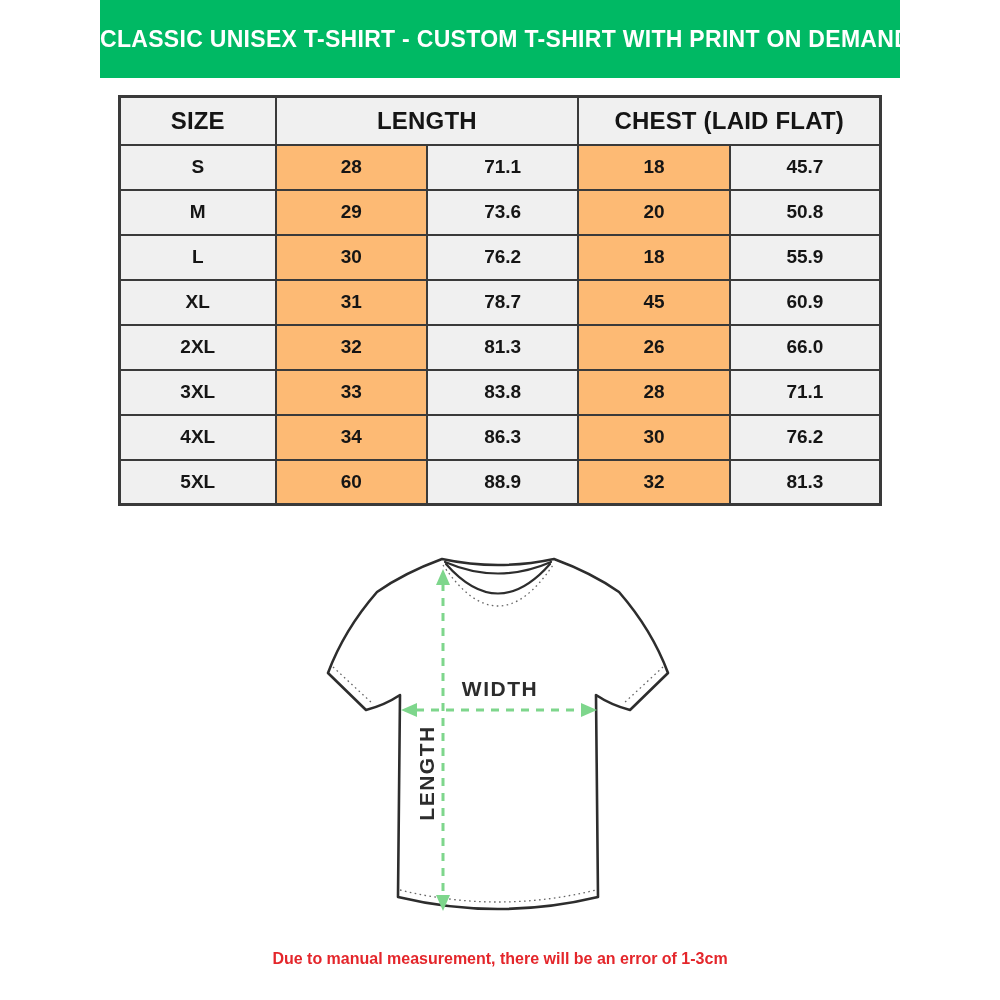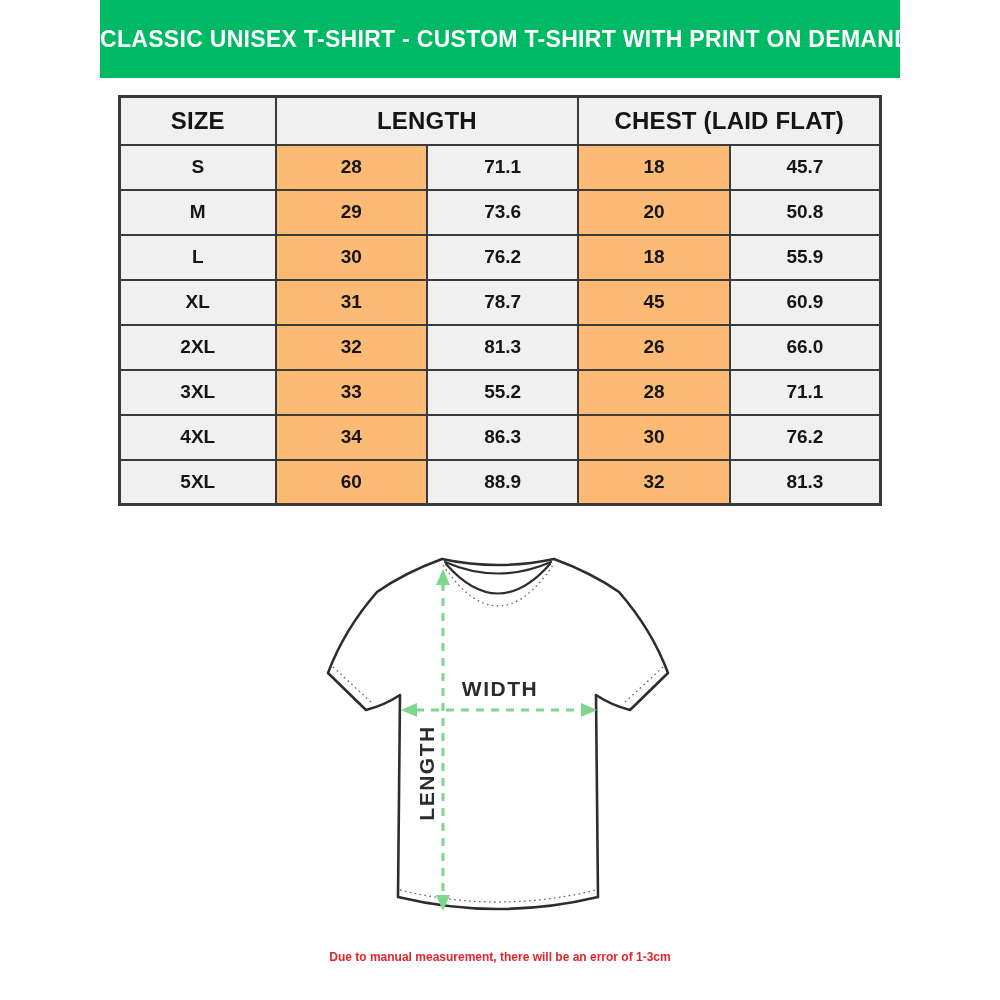--- a/index.html
+++ b/index.html
@@ -48,21 +48,21 @@
   .shirt-line{fill:none;stroke:#2d2d2d;stroke-width:2.2;stroke-linecap:round;}
   .stitch{fill:none;stroke:#666666;stroke-width:1.3;stroke-dasharray:1.6 3.4;}
   .dash{stroke:var(--arrow-green);stroke-width:3;stroke-dasharray:8 7;fill:none;}
   .ah{fill:var(--arrow-green);stroke:none;}
   .dim{font-family:"Liberation Sans", sans-serif;font-size:21px;font-weight:bold;fill:#2c2c2c;letter-spacing:1.5px;}
 
   
   .note{
     position:absolute;left:0;top:950px;width:1000px;
     text-align:center;color:var(--note-red);
-    font-size:12px;font-weight:bold;
+    font-size:16px;font-weight:bold;
   }
 </style>
 </head>
 <body>
 
 <div class="page">
 
   <header class="banner">
     <h1>CLASSIC UNISEX T-SHIRT - CUSTOM T-SHIRT WITH PRINT ON DEMAND</h1>
   </header>
@@ -114,21 +114,21 @@
         <tr>
           <td class="c-size">2XL</td>
           <td class="c-in">32</td>
           <td class="c-cm">81.3</td>
           <td class="c-in">26</td>
           <td class="c-cm">66.0</td>
         </tr>
         <tr>
           <td class="c-size">3XL</td>
           <td class="c-in">33</td>
-          <td class="c-cm">55.2</td>
+          <td class="c-cm">83.8</td>
           <td class="c-in">28</td>
           <td class="c-cm">71.1</td>
         </tr>
         <tr>
           <td class="c-size">4XL</td>
           <td class="c-in">34</td>
           <td class="c-cm">86.3</td>
           <td class="c-in">30</td>
           <td class="c-cm">76.2</td>
         </tr>

